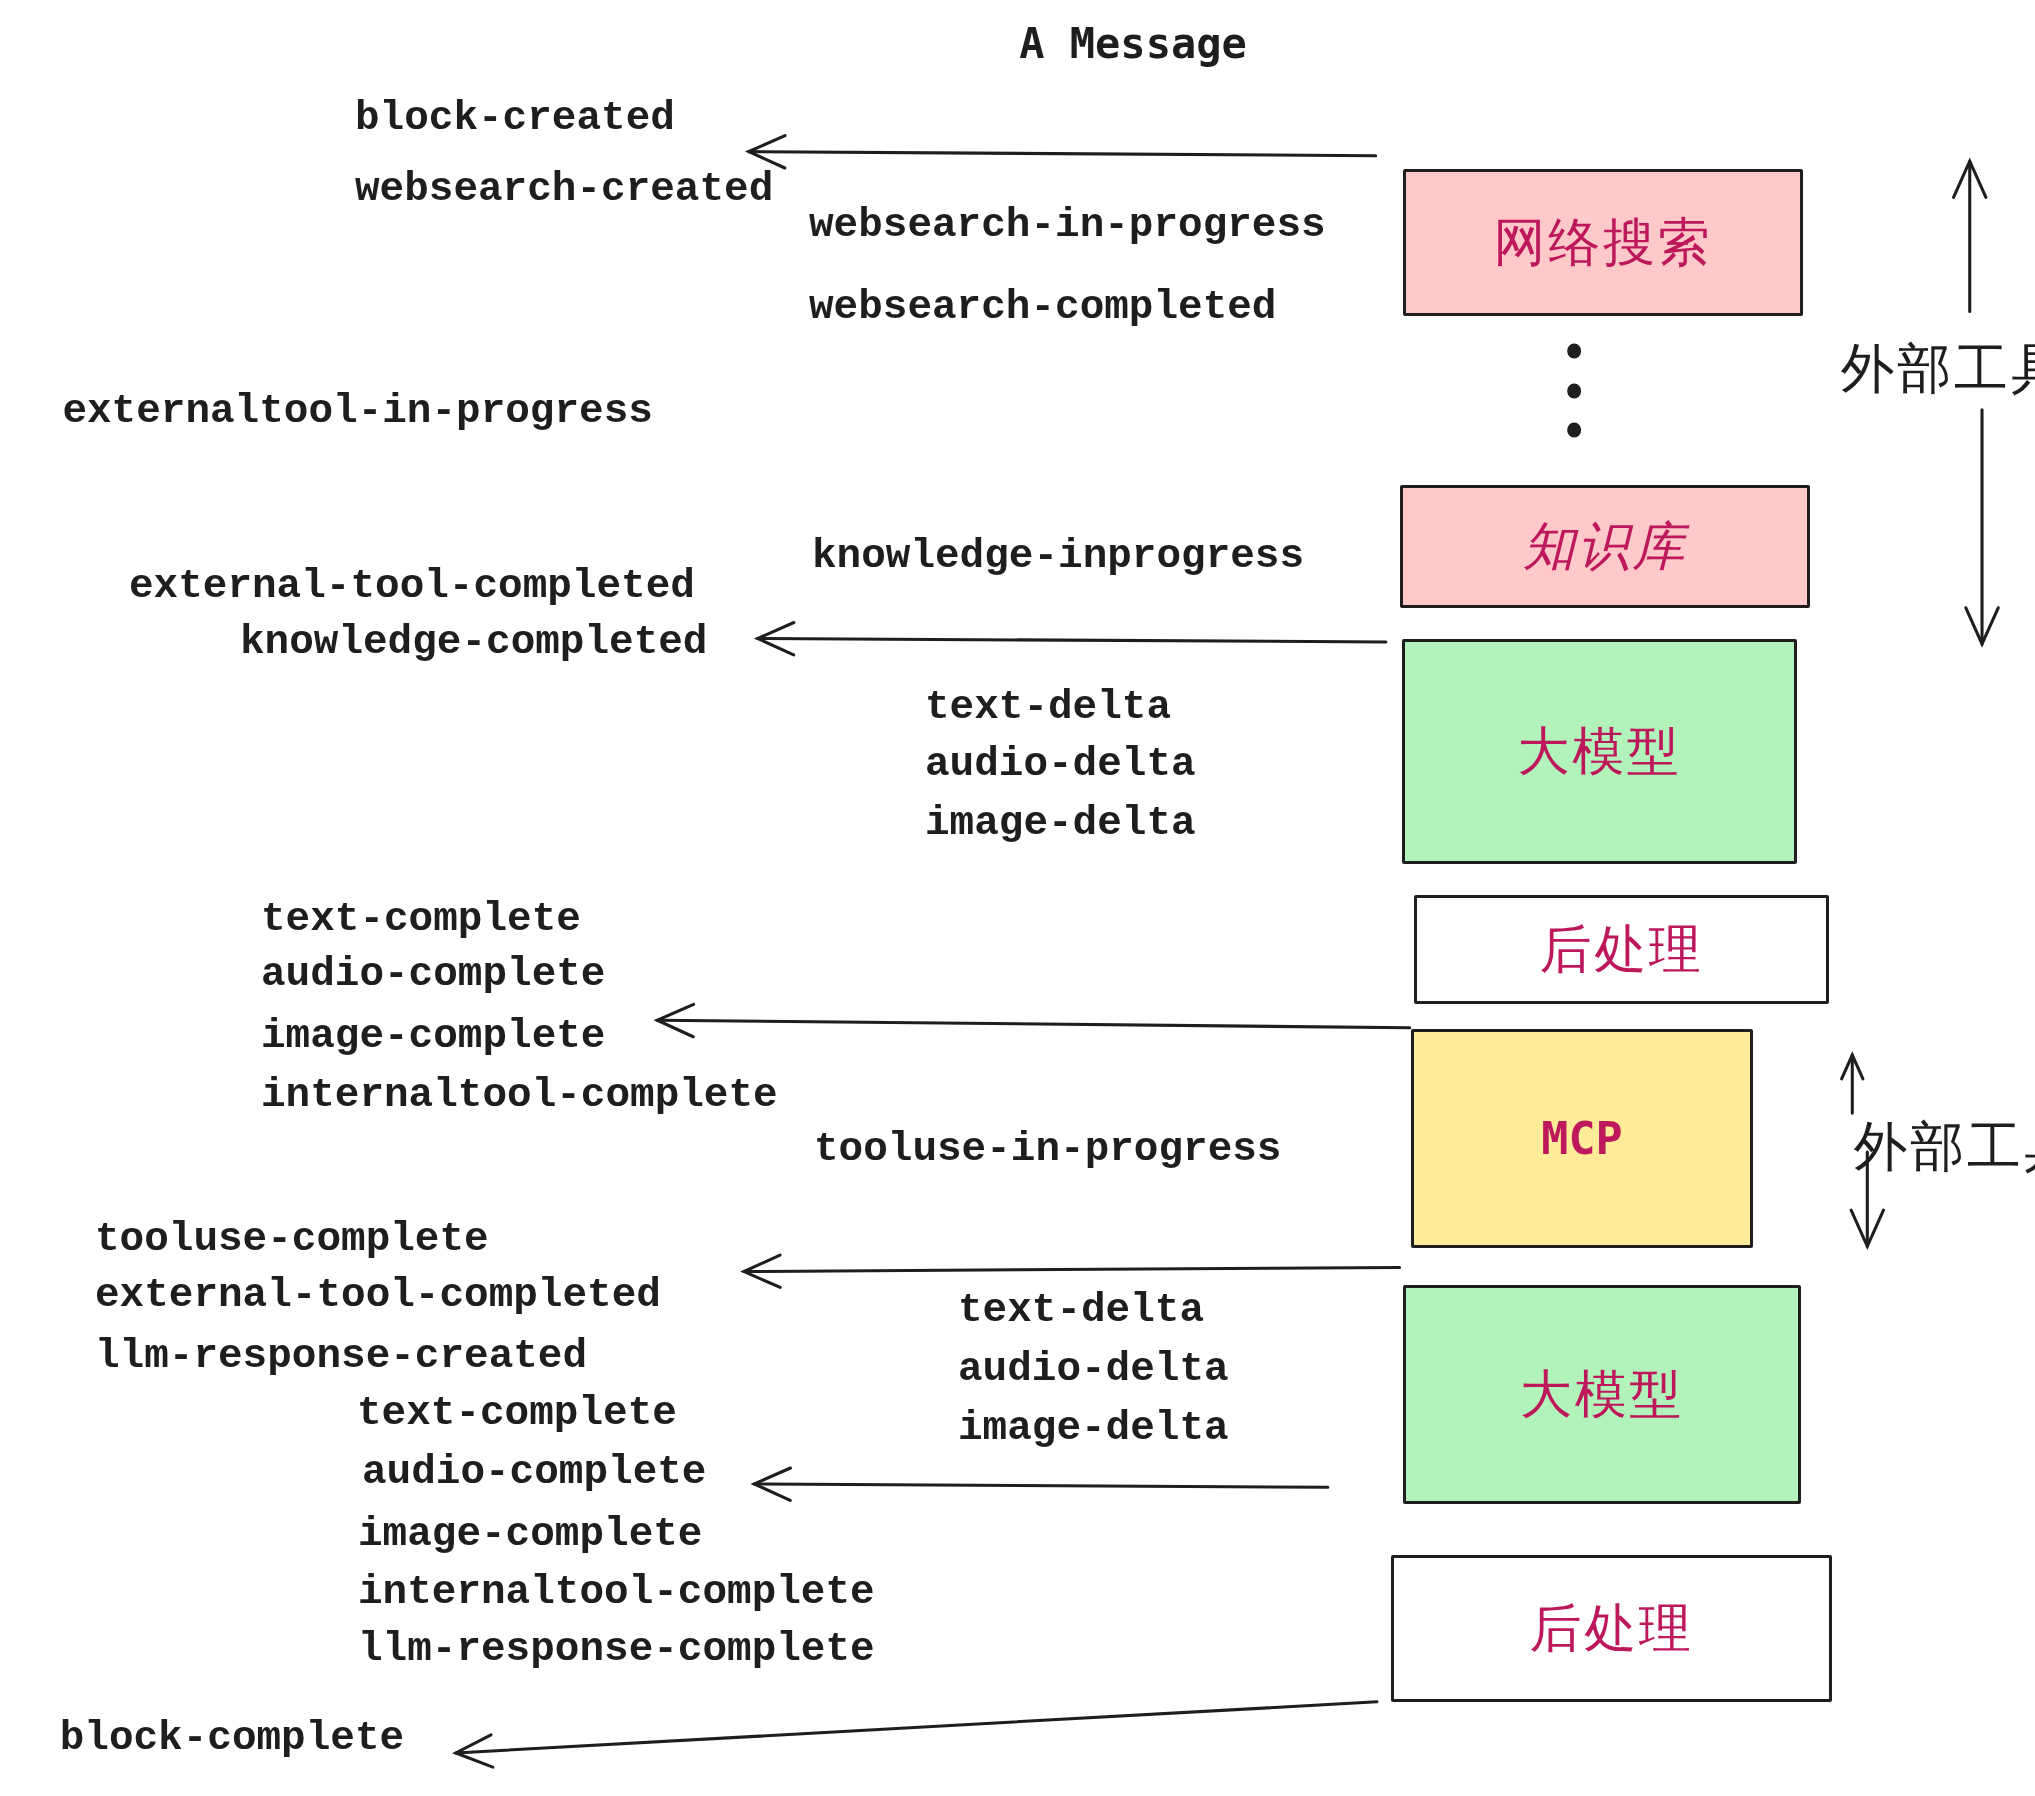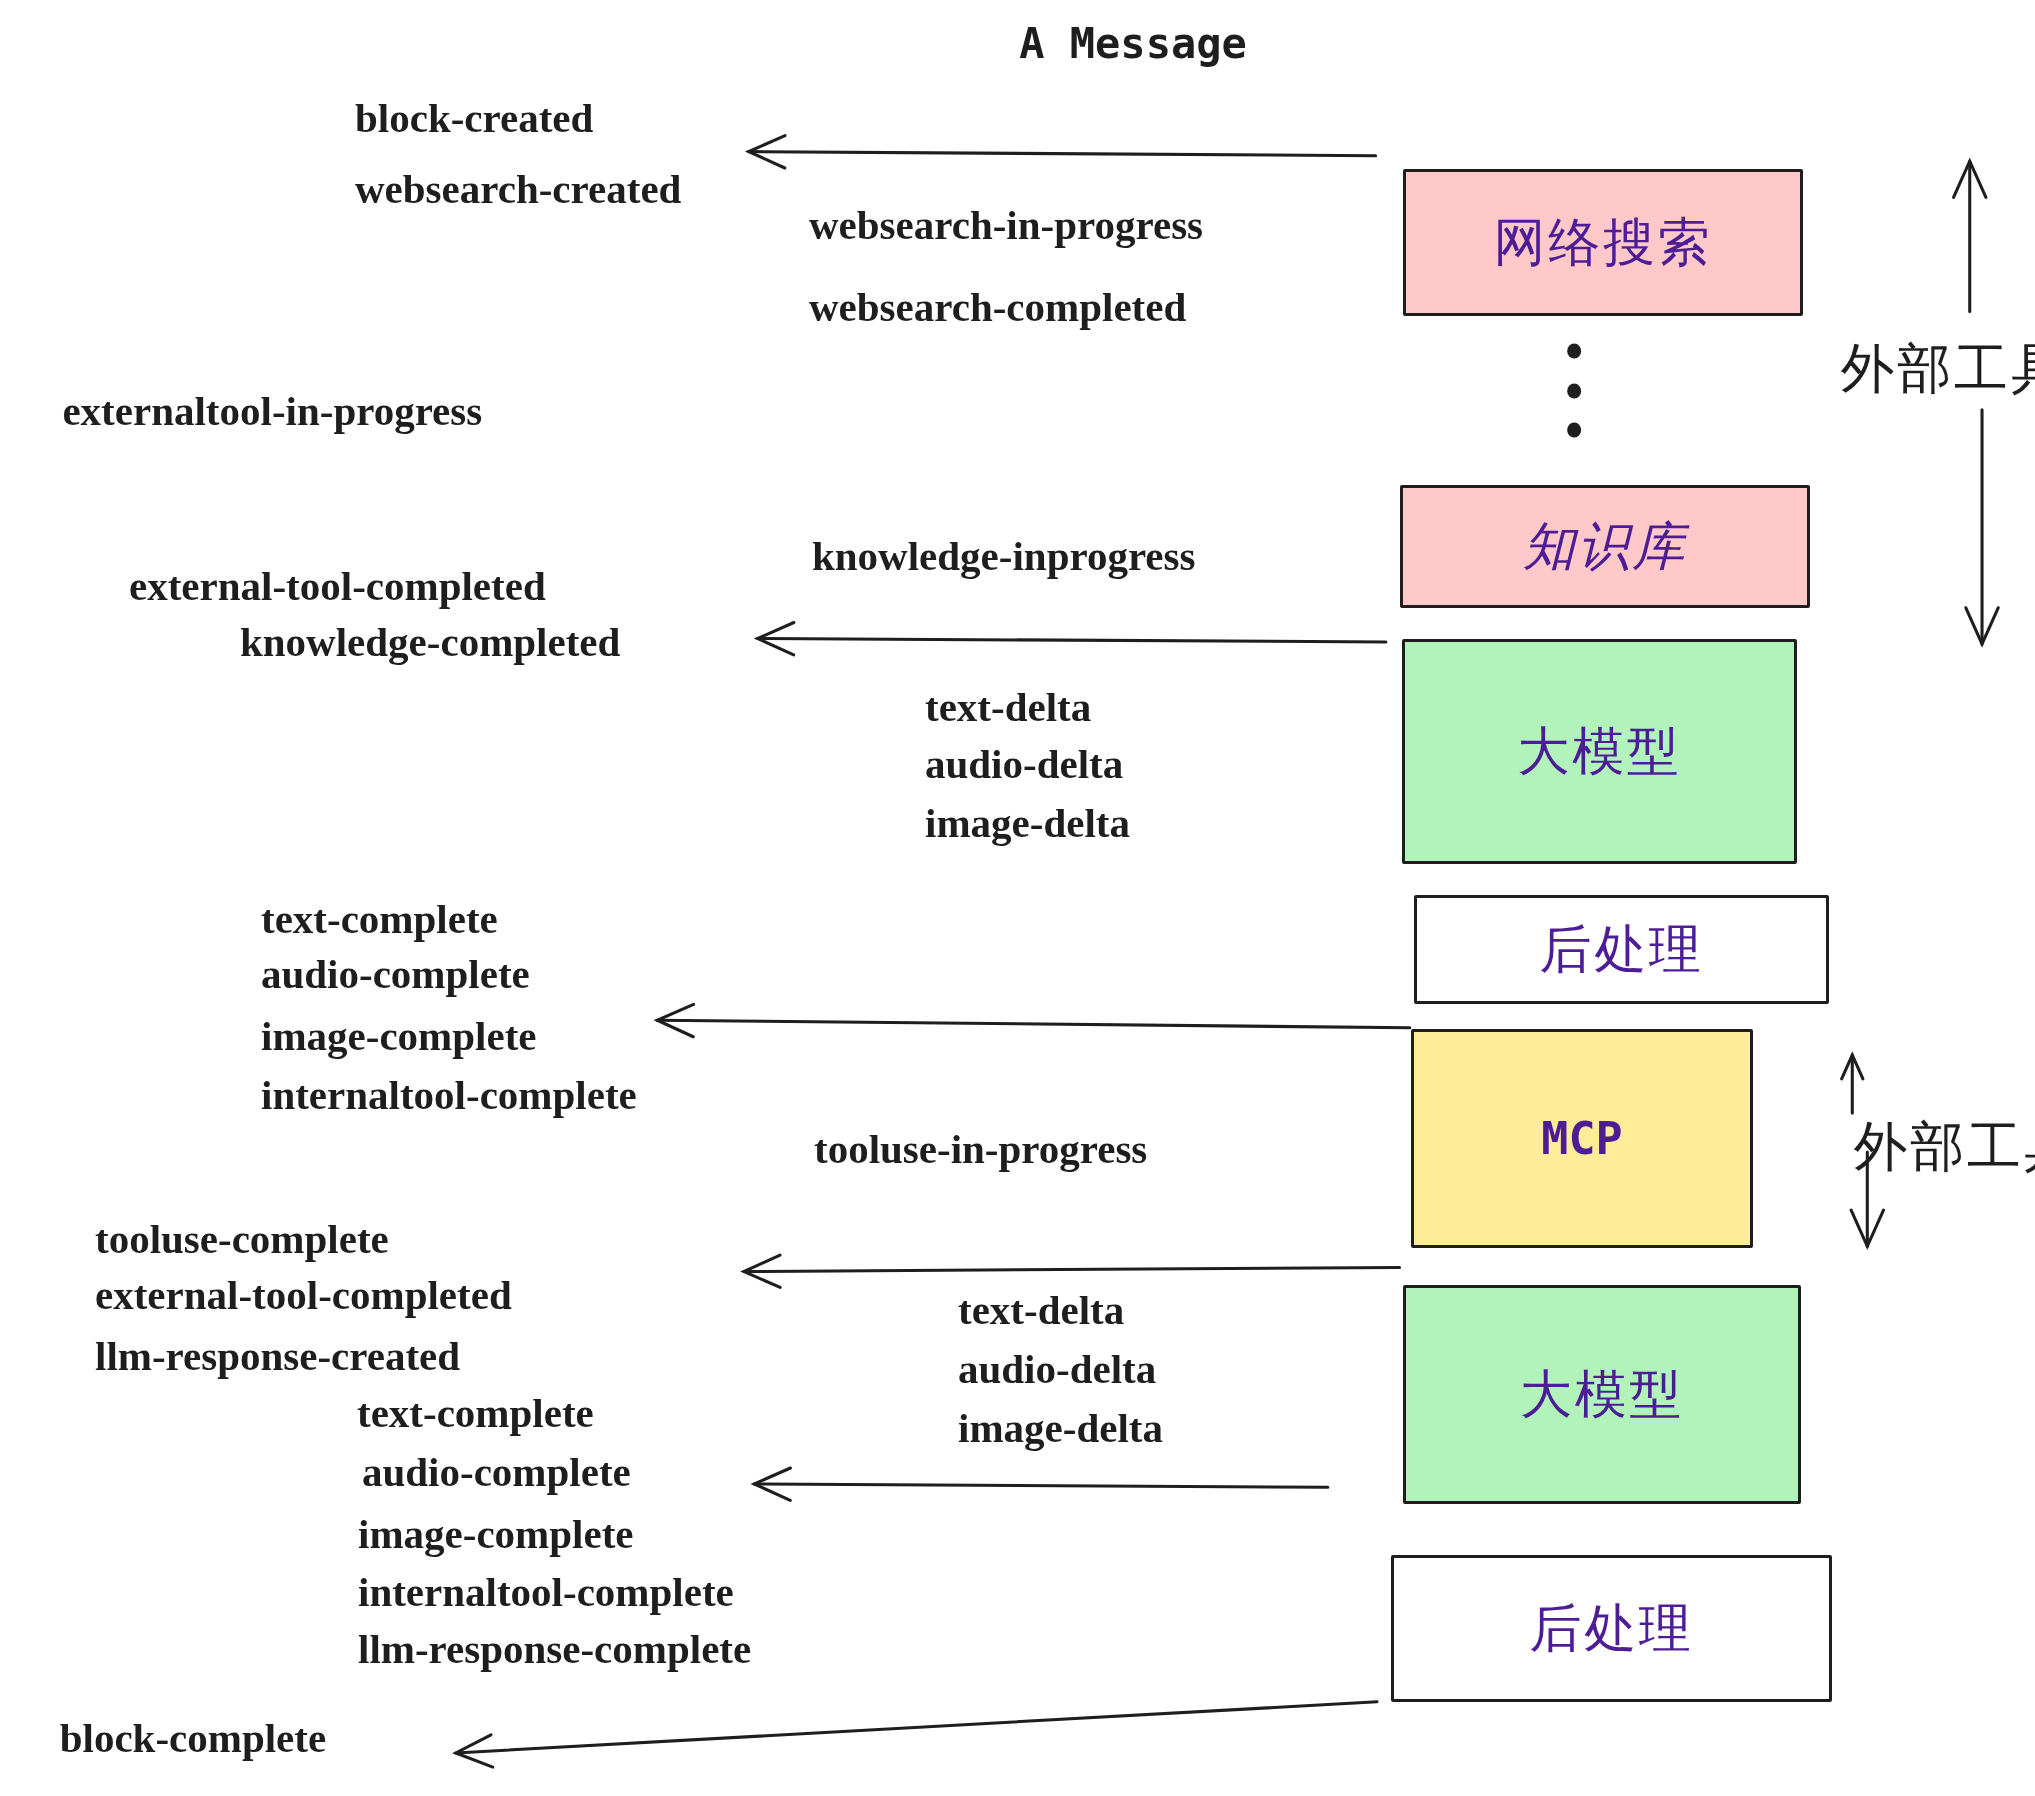--- a/index.html
+++ b/index.html
@@ -19,30 +19,30 @@
     white-space:nowrap;transform:translateX(-50%);
   }
   .box{
     position:absolute;z-index:2;
     border:3.4px solid #1e1e1e;border-radius:2px;
     display:flex;align-items:center;justify-content:center;
     box-sizing:border-box;
   }
   .box-label{
     font-family:"DejaVu Sans", sans-serif;
-    font-size:52px;color:#4c1d95;letter-spacing:2.7px;
+    font-size:52px;color:#be185d;letter-spacing:2.7px;
     white-space:nowrap;
   }
   .box-label.mono{
     font-family:"DejaVu Sans Mono", monospace;
     font-weight:bold;font-size:45px;letter-spacing:0;
   }
   .event{
     position:absolute;z-index:3;
-    font-family:Liberation Serif, serif;
+    font-family:Liberation Mono, monospace;
     font-weight:bold;font-size:41px;line-height:1.0;
     color:#1e1e1e;white-space:nowrap;
   }
   .side-label{
     position:absolute;z-index:3;
     font-family:"DejaVu Sans", sans-serif;
     font-size:54px;color:#1e1e1e;letter-spacing:2.7px;
     white-space:nowrap;transform:translateX(-50%);
   }
   .dot{

